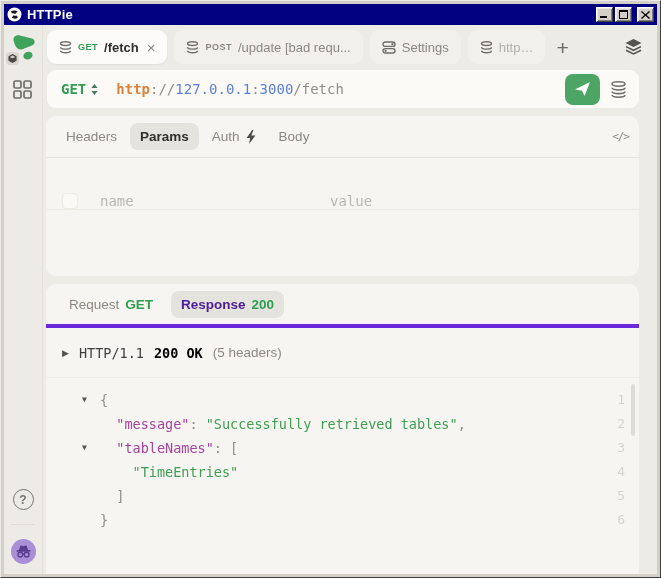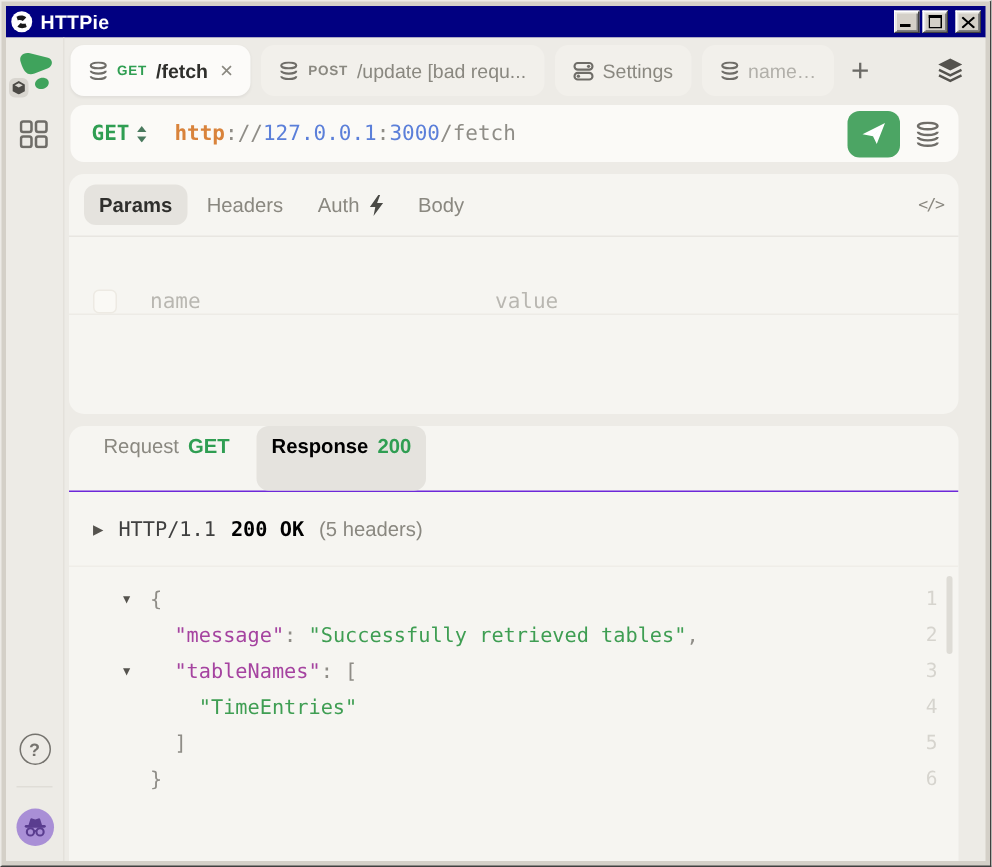--- a/index.html
+++ b/index.html
@@ -83,26 +83,26 @@
   .codeicon { margin-left:auto; font-family:"DejaVu Sans Mono", monospace; font-size:11px;
     color:#8a8880; cursor:pointer; letter-spacing:-1px; }
 
   .paramrow { height:52px; display:flex; align-items:flex-end; padding:0 16px;
     border-bottom:1px solid #edebe6; }
   .checkbox { width:16px; height:16px; border:1.5px solid #edeae3; border-radius:4px;
     background:#faf9f5; cursor:pointer; flex:0 0 auto; }
   .ph { font-family:"DejaVu Sans Mono", monospace; font-size:14px; color:#b9b7b1; cursor:text;margin-left:45px; }
   .ph.name { width:185px; margin-left:22px; }
 
-  .rtabs { height:44px; display:flex; gap:8px; padding:0 13px;
-    border-bottom:1px solid #6d28d9; }
+  .rtabs { height:44px; display:flex; align-items:center; gap:8px; padding:0 13px;
+    border-bottom:4px solid #6d28d9; }
   .rtab { padding:6px 10px; border-radius:8px; font-size:13.5px; cursor:pointer;
     display:flex; gap:6px; white-space:nowrap; }
   .rtab .muted { color:#8a8880; }
-  .rtab .dark { color:#000000; font-weight:bold; }
+  .rtab .dark { color:#4c1d95; font-weight:bold; }
   .rtab .green { color:#2f9e52; font-weight:bold; }
   .rtab.pillbg { background:#e5e3de; }
 
   .statusline { height:50px; display:flex; align-items:center; gap:10px; padding:0 16px;
     border-bottom:1px solid #efede8; cursor:pointer; }
   .tri { font-size:9px; color:#55534e; }
   .mono { font-family:"DejaVu Sans Mono", monospace; font-size:13.5px; }
   .dark { color:#404040; } .green { color:#000000; } .bold { font-weight:bold; }
   .muted.sans { font-size:13.5px; color:#8a8880; }
 
@@ -217,21 +217,21 @@
               <circle cx="3.6" cy="9.8" r="1.1" fill="#6f6d68" stroke="none"></circle>
             </svg>
           <span class="tab-label">Settings</span>
         </div>
         <div class="tab">
           <svg width="13" height="13" viewBox="0 0 13 13" fill="none" stroke="#6f6d68" stroke-width="1.4">
               <ellipse cx="6.5" cy="2.6" rx="5" ry="1.9"></ellipse>
               <path d="M1.5 6.2 a5 1.9 0 0 0 10 0"></path>
               <path d="M1.5 9.8 a5 1.9 0 0 0 10 0"></path>
             </svg>
-          <span class="tab-label faint">name…</span>
+          <span class="tab-label faint">http…</span>
         </div>
         <button class="newtab">+</button>
         <span class="layers">
           <svg width="19" height="18" viewBox="0 0 19 18">
               <path d="M9.5 1 L17.5 5 L9.5 9 L1.5 5 Z" fill="#55534e"></path>
               <path d="M2 8.6 L9.5 12.3 L17 8.6" fill="none" stroke="#55534e" stroke-width="1.6"></path>
               <path d="M2 12.2 L9.5 15.9 L17 12.2" fill="none" stroke="#55534e" stroke-width="1.6"></path>
             </svg>
         </span>
       </div>
@@ -258,22 +258,22 @@
                 <path d="M2 6.8 a6.5 2.2 0 0 0 13 0"></path>
                 <path d="M2 10.4 a6.5 2.2 0 0 0 13 0"></path>
                 <path d="M2 14 a6.5 2.2 0 0 0 13 0"></path>
               </svg>
           </span>
         </div>
       </div>
 
       <div class="panel params">
         <div class="ptabs">
+          <span class="pill">Headers</span>
           <span class="pill active">Params</span>
-          <span class="pill">Headers</span>
           <span class="pill">
             <span>Auth</span>
             <svg width="10" height="14" viewBox="0 0 10 14">
                 <path d="M6.2 0 L0.6 8 H4.2 L3 14 L9.4 5.4 H5.4 L7.4 0 Z" fill="#4a4a46"></path>
               </svg>
           </span>
           <span class="pill">Body</span>
           <span class="codeicon">&lt;/&gt;</span>
         </div>
         <div class="paramrow">

